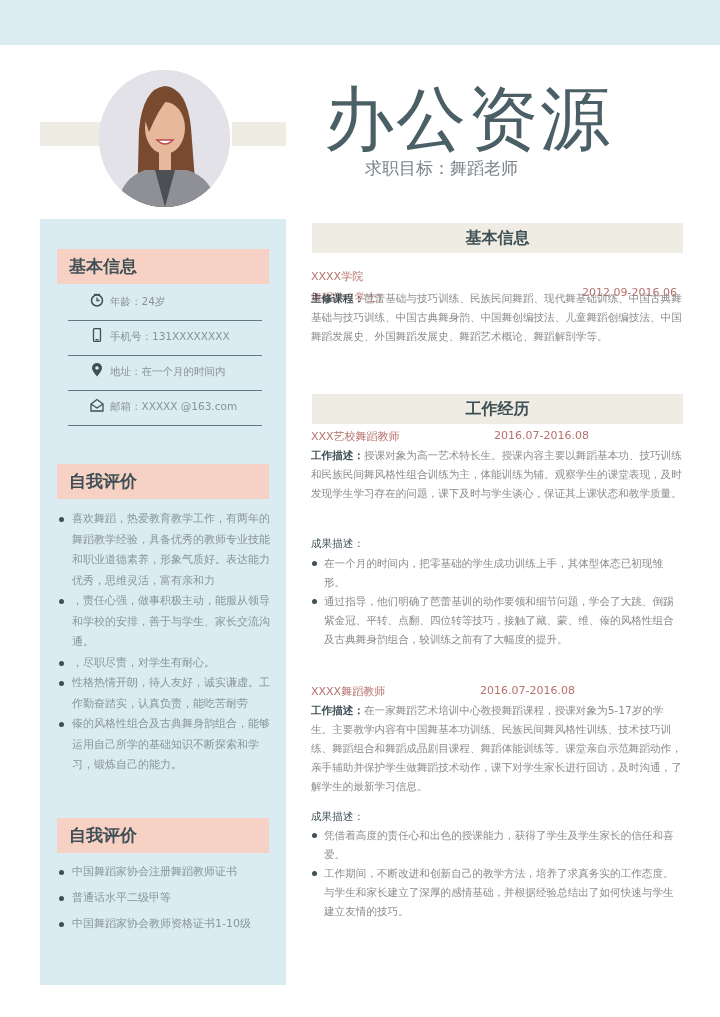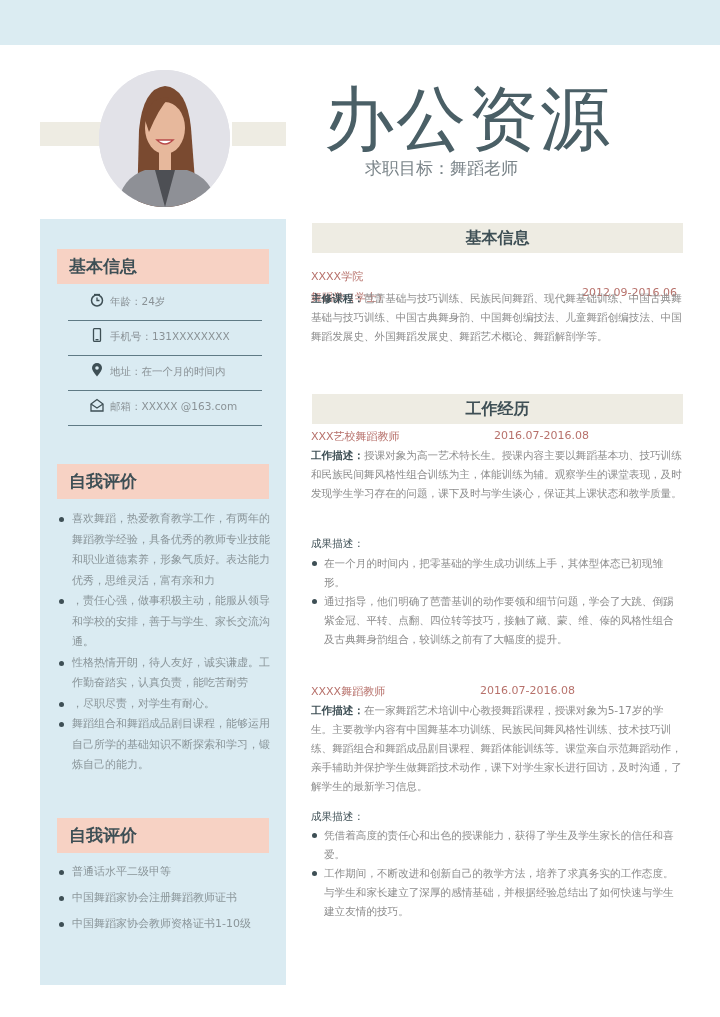--- a/index.html
+++ b/index.html
@@ -104,31 +104,31 @@
     </svg>
     <span class="txt">邮箱：XXXXX @163.com</span>
   </div>
 
   <div class="left-head" style="top:245px">
     <span>自我评价</span>
   </div>
   <ul class="bullets" style="top:290px">
     <li>喜欢舞蹈，热爱教育教学工作，有两年的舞蹈教学经验，具备优秀的教师专业技能和职业道德素养，形象气质好。表达能力优秀，思维灵活，富有亲和力</li>
     <li>，责任心强，做事积极主动，能服从领导和学校的安排，善于与学生、家长交流沟通。</li>
+    <li>，尽职尽责，对学生有耐心。</li>
     <li>性格热情开朗，待人友好，诚实谦虚。工作勤奋踏实，认真负责，能吃苦耐劳</li>
-    <li>，尽职尽责，对学生有耐心。</li>
-    <li>舞蹈组合和舞蹈成品剧目课程，能够运用自己所学的基础知识不断探索和学习，锻炼自己的能力。</li>
+    <li>傣的风格性组合及古典舞身韵组合，能够运用自己所学的基础知识不断探索和学习，锻炼自己的能力。</li>
   </ul>
 
   <div class="left-head" style="top:599px">
     <span>自我评价</span>
   </div>
   <ul class="bullets certs" style="top:640px">
+    <li>中国舞蹈家协会注册舞蹈教师证书</li>
     <li>普通话水平二级甲等</li>
-    <li>中国舞蹈家协会注册舞蹈教师证书</li>
     <li>中国舞蹈家协会教师资格证书1-10级</li>
   </ul>
 </div>
 
 <div class="right-head" style="top:223px">
   <span>基本信息</span>
 </div>
 <div class="accent" style="left:311px;top:269px">XXXX学院</div>
 <div class="accent" style="left:311px;top:290px">舞蹈学（学士）</div>
 <div class="accent" style="left:582px;top:286px">2012.09-2016.06</div>

